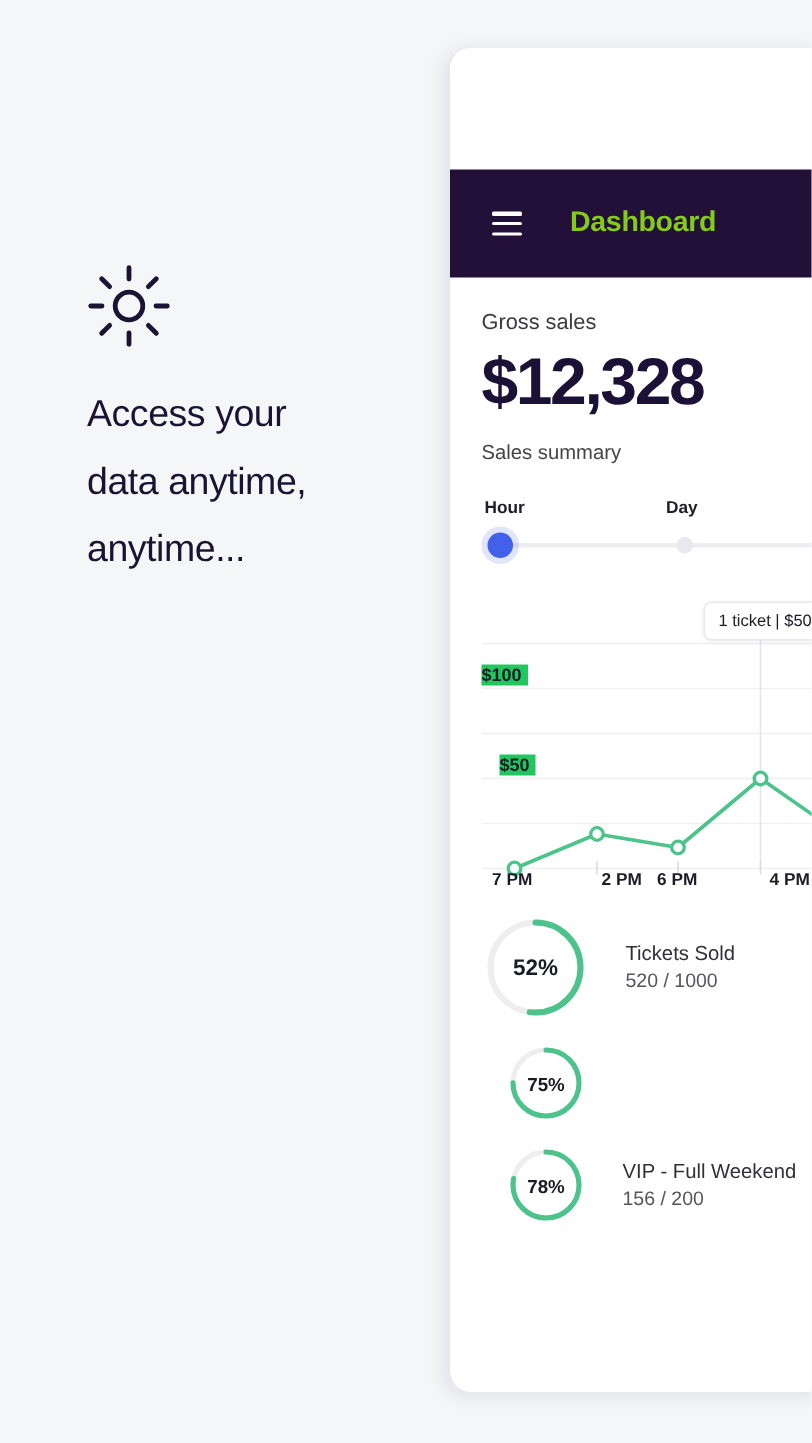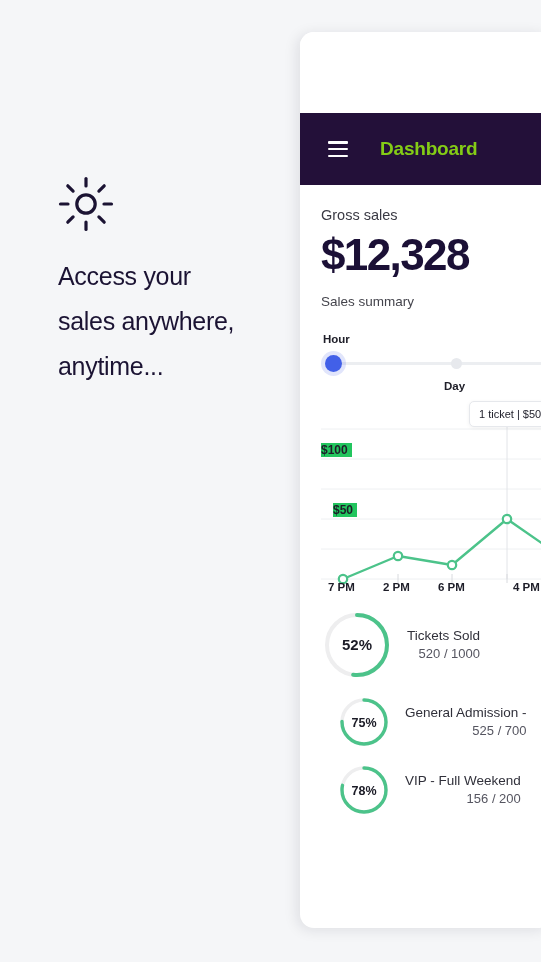--- a/index.html
+++ b/index.html
@@ -115,21 +115,21 @@
     height: 16px;
   }
   .tick-label {
     position: absolute;
     font-size: 11.5px;
     font-weight: bold;
     color: #20202a;
     top: 0;
   }
   .tick-hour { left: 2px; }
-  .tick-day  { left: 123px; margin-top: 47px; }
+  .tick-day  { left: 123px; }
   .slider-rail {
     position: absolute;
     top: 29px;
     left: 10px;
     right: 0;
     height: 3px;
     background: #eceef1;
     border-radius: 2px;
   }
   .slider-thumb-active {
@@ -196,23 +196,22 @@
   
   .rings {
     margin-top: 16px;
   }
   .ring-row {
     display: flex;
     align-items: center;
     margin-bottom: 14px;
   }
   .ring-row .ring-text {
-    margin-left: 14px;
+    margin-left: 24px;
     white-space: nowrap;
-    text-align: right;
   }
   .ring-title {
     font-size: 13.5px;
     color: #30303a;
     line-height: 1.45;
   }
   .ring-sub {
     font-size: 13px;
     color: #555560;
     line-height: 1.45;
@@ -234,21 +233,21 @@
       <line x1="2.5" y1="28" x2="10" y2="28"></line>
       <line x1="46" y1="28" x2="53.5" y2="28"></line>
       <line x1="9.8" y1="9.8" x2="15.1" y2="15.1"></line>
       <line x1="40.9" y1="40.9" x2="46.2" y2="46.2"></line>
       <line x1="46.2" y1="9.8" x2="40.9" y2="15.1"></line>
       <line x1="15.1" y1="40.9" x2="9.8" y2="46.2"></line>
     </g>
   </svg>
   <div class="promo-text">
     <div>Access your</div>
-    <div>sales anywhere,</div>
+    <div>data anytime,</div>
     <div>anytime...</div>
   </div>
 </div>
 
 <div class="phone">
 
   <div class="statusbar"></div>
 
   <div class="appbar">
     <div class="hamburger">
@@ -302,21 +301,21 @@
           <circle cx="77" cy="163" r="4.2"></circle>
           <circle cx="131" cy="172" r="4.2"></circle>
           <circle cx="186" cy="126" r="4.2"></circle>
         </g>
       </svg>
 
       <div class="y-label" style="left:0px; top:50px;">$100</div>
       <div class="y-label" style="left:0px; top:110px;margin-left:12px;">$50</div>
 
       <div class="x-label" style="left:7px;">7 PM</div>
-      <div class="x-label" style="left:62px;">2 PM</div>
+      <div class="x-label" style="left:80px;">2 PM</div>
       <div class="x-label" style="left:117px;">6 PM</div>
       <div class="x-label" style="left:172px;margin-left:20px;">4 PM</div>
 
       <div class="tooltip">1 ticket | $50</div>
     </div>
 
     <div class="rings">
 
       <div class="ring-row">
         <svg width="72" height="72" viewBox="0 0 72 72">
@@ -329,24 +328,20 @@
           <div class="ring-sub">520 / 1000</div>
         </div>
       </div>
 
       <div class="ring-row" style="margin-left:16px;">
         <svg width="54" height="54" viewBox="0 0 54 54">
           <circle cx="27" cy="27" r="22" fill="none" stroke="#eeeeef" stroke-width="3.4"></circle>
           <circle cx="27" cy="27" r="22" fill="none" stroke="#4cc38a" stroke-width="3.4" stroke-linecap="round" stroke-dasharray="103.7 138.2" transform="rotate(-90 27 27)"></circle>
           <text class="ring-pct" x="27" y="32" text-anchor="middle" font-size="12.5" font-family="Liberation Sans, sans-serif">75%</text>
         </svg>
-        <div class="ring-text">
-          <div class="ring-title">General Admission -</div>
-          <div class="ring-sub">525 / 700</div>
-        </div>
       </div>
 
       <div class="ring-row" style="margin-left:16px;">
         <svg width="54" height="54" viewBox="0 0 54 54">
           <circle cx="27" cy="27" r="22" fill="none" stroke="#eeeeef" stroke-width="3.4"></circle>
           <circle cx="27" cy="27" r="22" fill="none" stroke="#4cc38a" stroke-width="3.4" stroke-linecap="round" stroke-dasharray="107.8 138.2" transform="rotate(-90 27 27)"></circle>
           <text class="ring-pct" x="27" y="32" text-anchor="middle" font-size="12.5" font-family="Liberation Sans, sans-serif">78%</text>
         </svg>
         <div class="ring-text">
           <div class="ring-title">VIP - Full Weekend</div>

